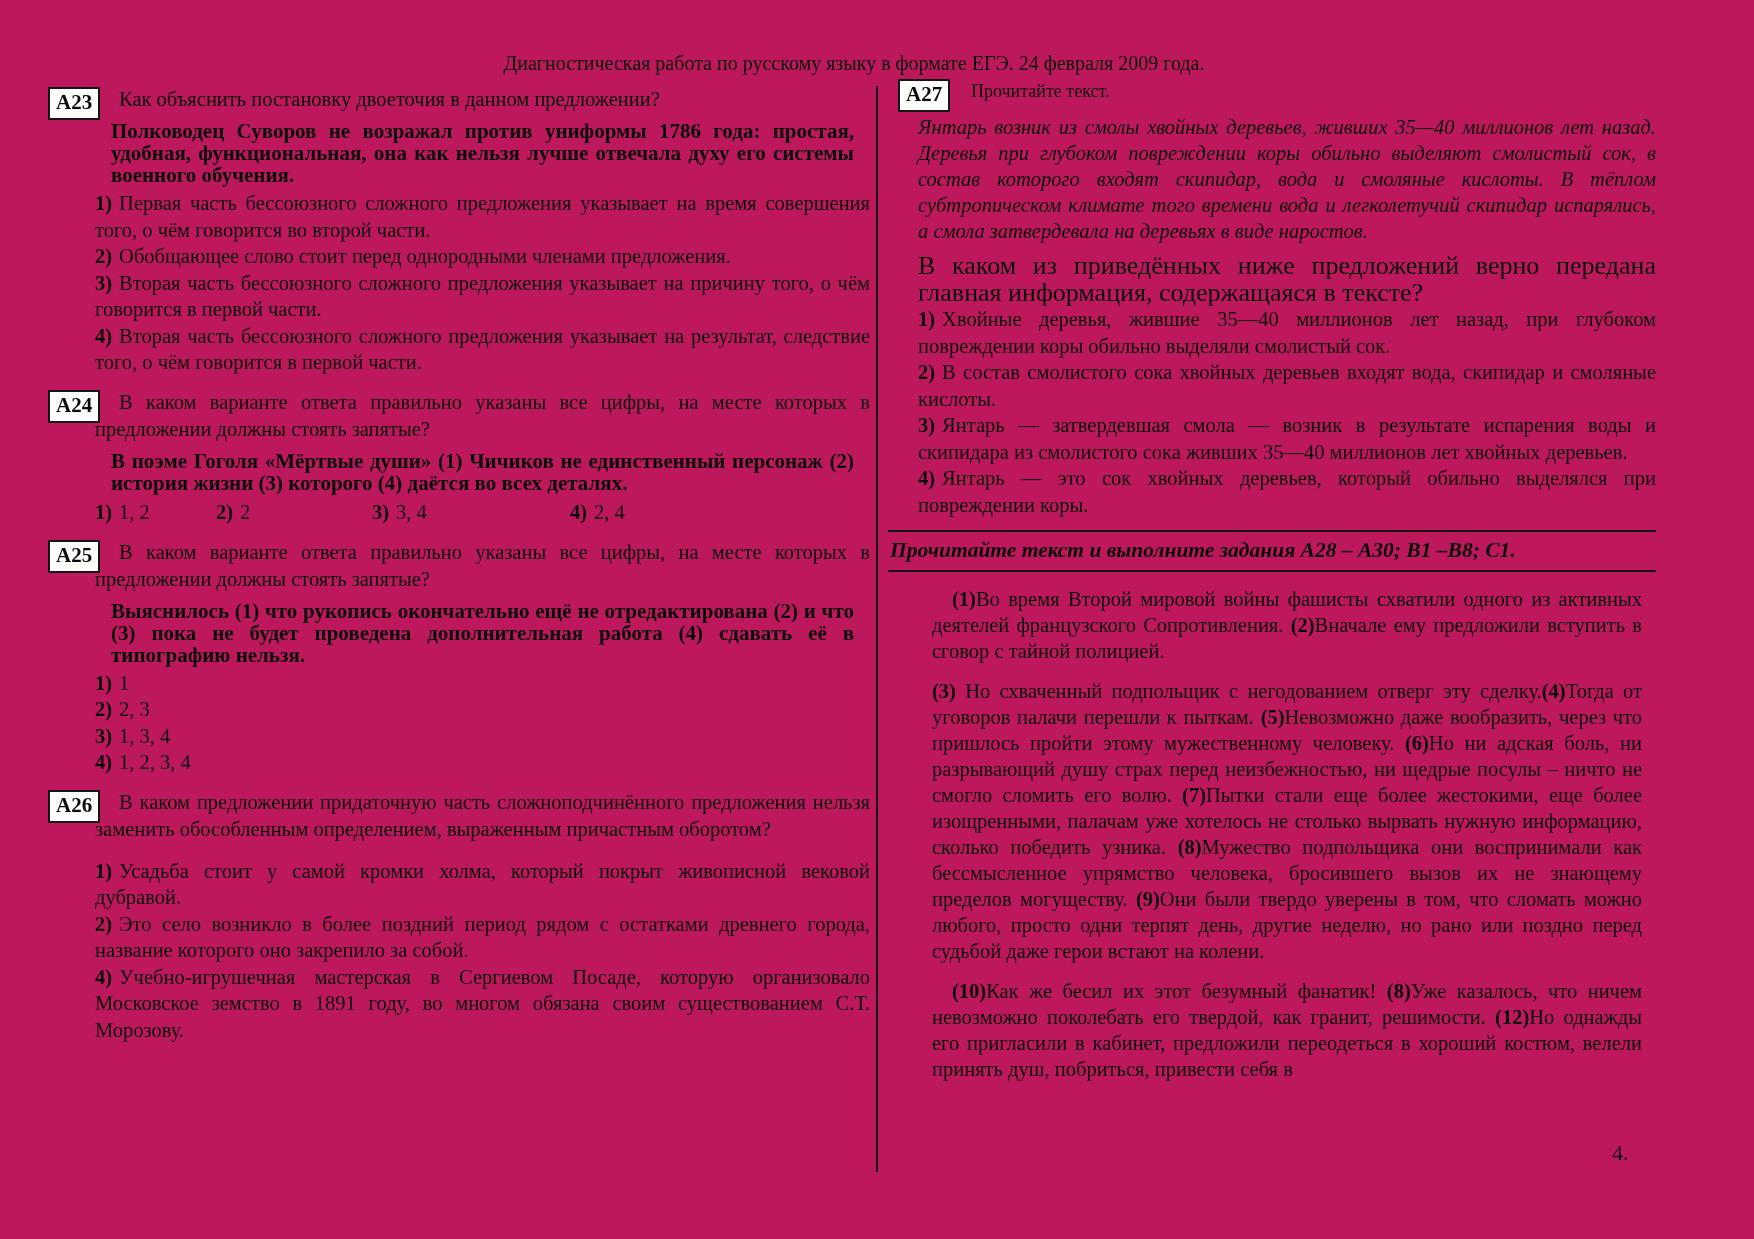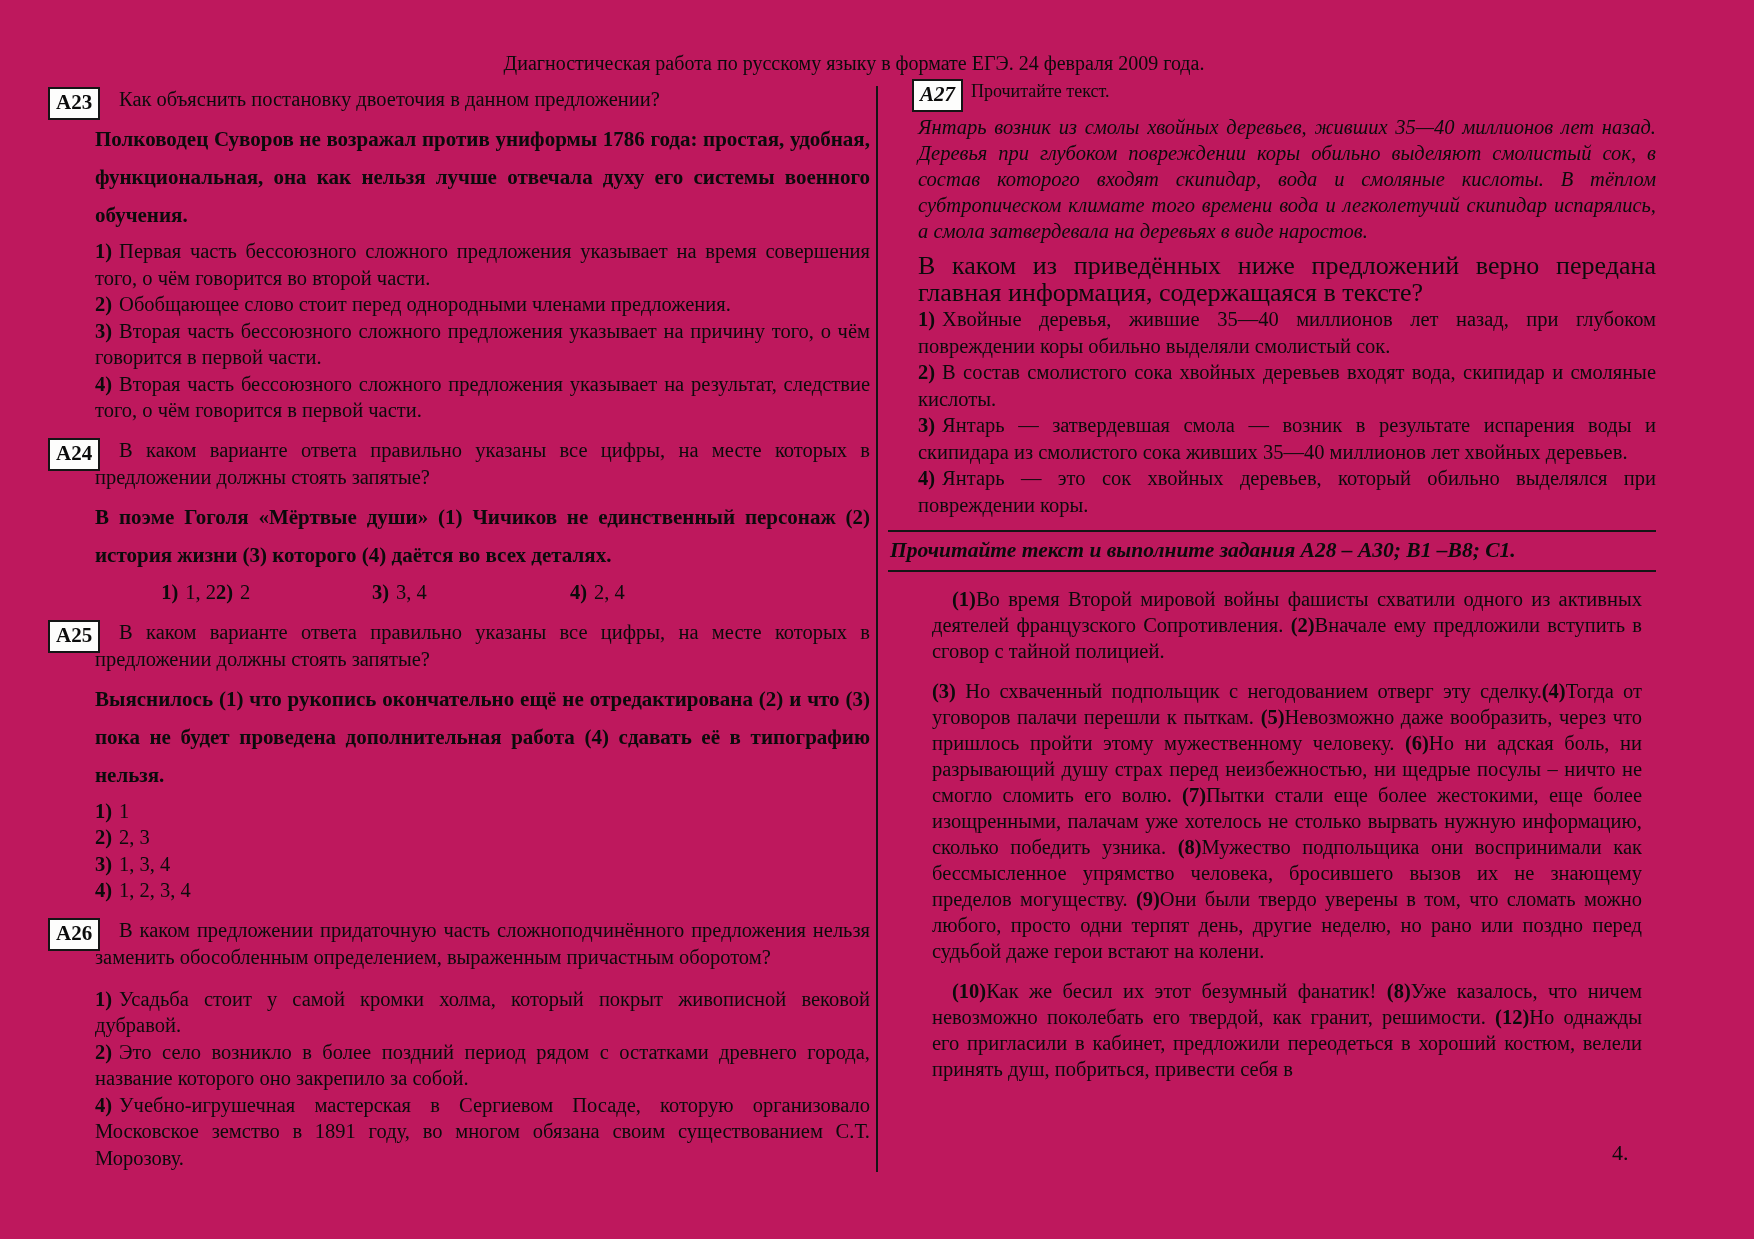--- a/index.html
+++ b/index.html
@@ -8,29 +8,29 @@
   .header{position:absolute;top:52px;left:24px;width:1660px;text-align:center;
           font-size:20px;}
   .vline{position:absolute;left:876px;top:86px;height:1086px;border-left:2px solid #151515;}
   .col{position:absolute;}
   .col-left{left:48px;top:86px;width:822px;}
   .col-right{left:888px;top:78px;width:768px;}
   .task{position:relative;padding-left:47px;margin-bottom:13px;}
   .col-right .task{padding-left:30px;margin-bottom:0;}
   .tbox{position:absolute;left:0;top:1px;border:2px solid #151515;padding:0 6px 2px;
         font-weight:bold;font-size:21px;line-height:27px;background:#fdfdfc;}
-  .col-right .tbox{left:24px;font-style:italic;}
+  .col-right .tbox{left:10px;}
   .q{margin:0;text-indent:24px;font-size:20.5px;line-height:27px;text-align:justify;}
   .q-lead{margin:0;text-indent:53px;font-size:18px;line-height:27px;}
-  .stim{font-weight:bold;margin:7px 0 4px;font-size:21px;line-height:38px;text-align:justify;}
+  .stim{font-weight:bold;margin:7px 16px 4px;font-size:21px;line-height:22px;text-align:justify;}
   .opt{margin:0;font-size:20.5px;line-height:26.5px;text-align:justify;}
   .m{font-weight:bold;margin-right:7px;}
   .row-ans{display:flex;margin-top:3px;font-size:20.5px;line-height:28px;}
   .row-ans .ans{display:inline-block;}
-  .row-ans .ans:nth-child(1){width:121px;text-align:right;}
+  .row-ans .ans:nth-child(1){width:121px;}
   .row-ans .ans:nth-child(2){width:156px;}
   .row-ans .ans:nth-child(3){width:198px;}
   .passage-it{font-style:italic;margin:9px 0 8px;font-size:20.5px;line-height:26px;text-align:justify;}
   .qp{margin:0;font-size:26px;line-height:27px;text-align:justify;}
   .banner{margin-top:12px;border-top:2px solid #151515;border-bottom:2px solid #151515;
           padding:6px 2px 7px;font-weight:bold;font-style:italic;font-size:21.5px;}
   .mp{padding-left:30px;margin-top:14px;}
   .pp{margin:14px;font-size:20.5px;line-height:26px;text-align:justify;}
   .pp.ind{text-indent:20px;}
   .pp b{font-weight:bold;}

